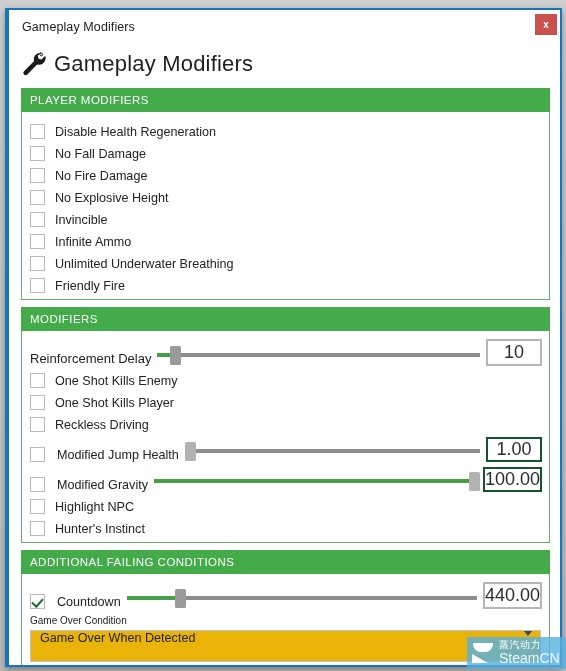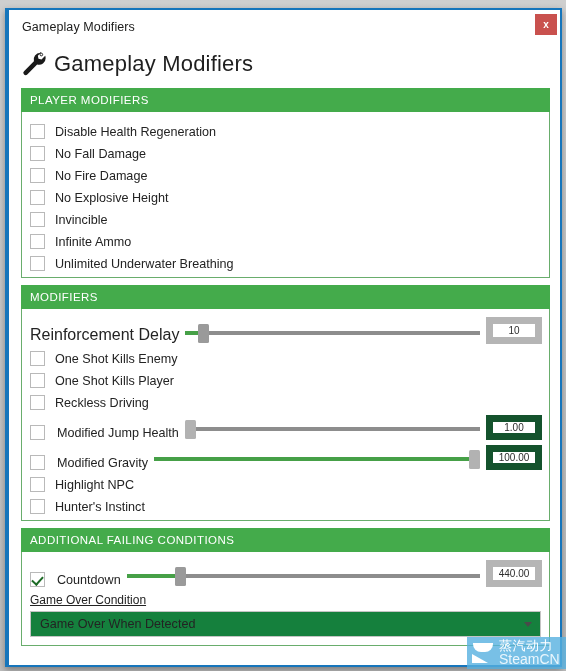--- a/index.html
+++ b/index.html
@@ -133,21 +133,21 @@
   }
   .cb-label {
     font-size: 12.6px;
     color: #232323;
     margin-left: 10px;
     white-space: nowrap;
   }
   .cb-label.wide { margin-left: 12px; }
 
   .plain-label {
-    font-size: 16px;
+    font-size: 13px;
     color: #232323;
     white-space: nowrap;
   }
 
   
   .slider-wrap {
     position: relative;
     flex: 1 1 auto;
     height: 22px;
     margin-left: 6px;
@@ -171,47 +171,45 @@
     width: 11px; height: 19px;
     background: #b2b2b2;
     border-radius: 1.5px;
     cursor: pointer;
   }
   .thumb.dark { background: #9a9a9a; }
 
   .valbox {
     flex: 0 0 56px;
     height: 25px;
-    border: 7px solid #14532d;
-    background: #ffffff;
-    font-size: 10px;
+    border: 2px solid #14532d;
+    background: #ffffff;
+    font-size: 18px;
     color: #2d2d2d;
     display: flex;
     align-items: center;
     justify-content: center;
     margin-right: 7px;
   }
   .valbox.strong { border-color: #b5b5b5; height: 27px; }
 
   
   .dd-label {
-    font-size: 12px;
+    font-size: 10px;
     color: #232323;
     padding-left: 8px;
     margin-top: 6px;
     margin-bottom: 4px;
-    text-decoration: underline;
   }
   .dropdown {
     margin: 0 8px 2px 8px;
-    height: 26px;
+    height: 32px;
     border: 1px solid #c4c4c4;
-    background: #15803d;
-    display: flex;
-    align-items: center;
+    background: #eab308;
+    display: flex;
     justify-content: space-between;
     padding: 0 8px 0 9px;
     cursor: pointer;
   }
   .dd-value { font-size: 12.6px; color: #232323; white-space: nowrap; }
   .dd-caret {
     width: 0; height: 0;
     border-left: 4.5px solid transparent;
     border-right: 4.5px solid transparent;
     border-top: 5px solid #4a4a4a;
@@ -244,21 +242,21 @@
   .wm-mark::after {
     content: "";
     position: absolute;
     left: 1px; top: 13px;
     width: 16px; height: 9px;
     background: #ffffff;
     clip-path: polygon(0 0, 100% 100%, 0 100%);
   }
   .wm-text { line-height: 1.05; padding-left: 2px; }
   .wm-cn {
-    font-size: 13px;
+    font-size: 10px;
     color: #ffffff;
     letter-spacing: 0.5px;
     display: block;
   }
   .wm-en {
     font-size: 14px;
     color: #eaf6fd;
     display: block;
     text-align: right;
     padding-right: 2px;
@@ -310,20 +308,24 @@
             <span class="cb"></span>
             <span class="cb-label">Invincible</span>
           </div>
           <div class="row">
             <span class="cb"></span>
             <span class="cb-label">Infinite Ammo</span>
           </div>
           <div class="row">
             <span class="cb"></span>
             <span class="cb-label">Unlimited Underwater Breathing</span>
+          </div>
+          <div class="row">
+            <span class="cb"></span>
+            <span class="cb-label">Friendly Fire</span>
           </div>
         </div>
       </div>
 
       <div class="section">
         <div class="section-head">MODIFIERS</div>
         <div class="section-body">
 
           <div class="row tall">
             <span class="plain-label">Reinforcement Delay</span>

